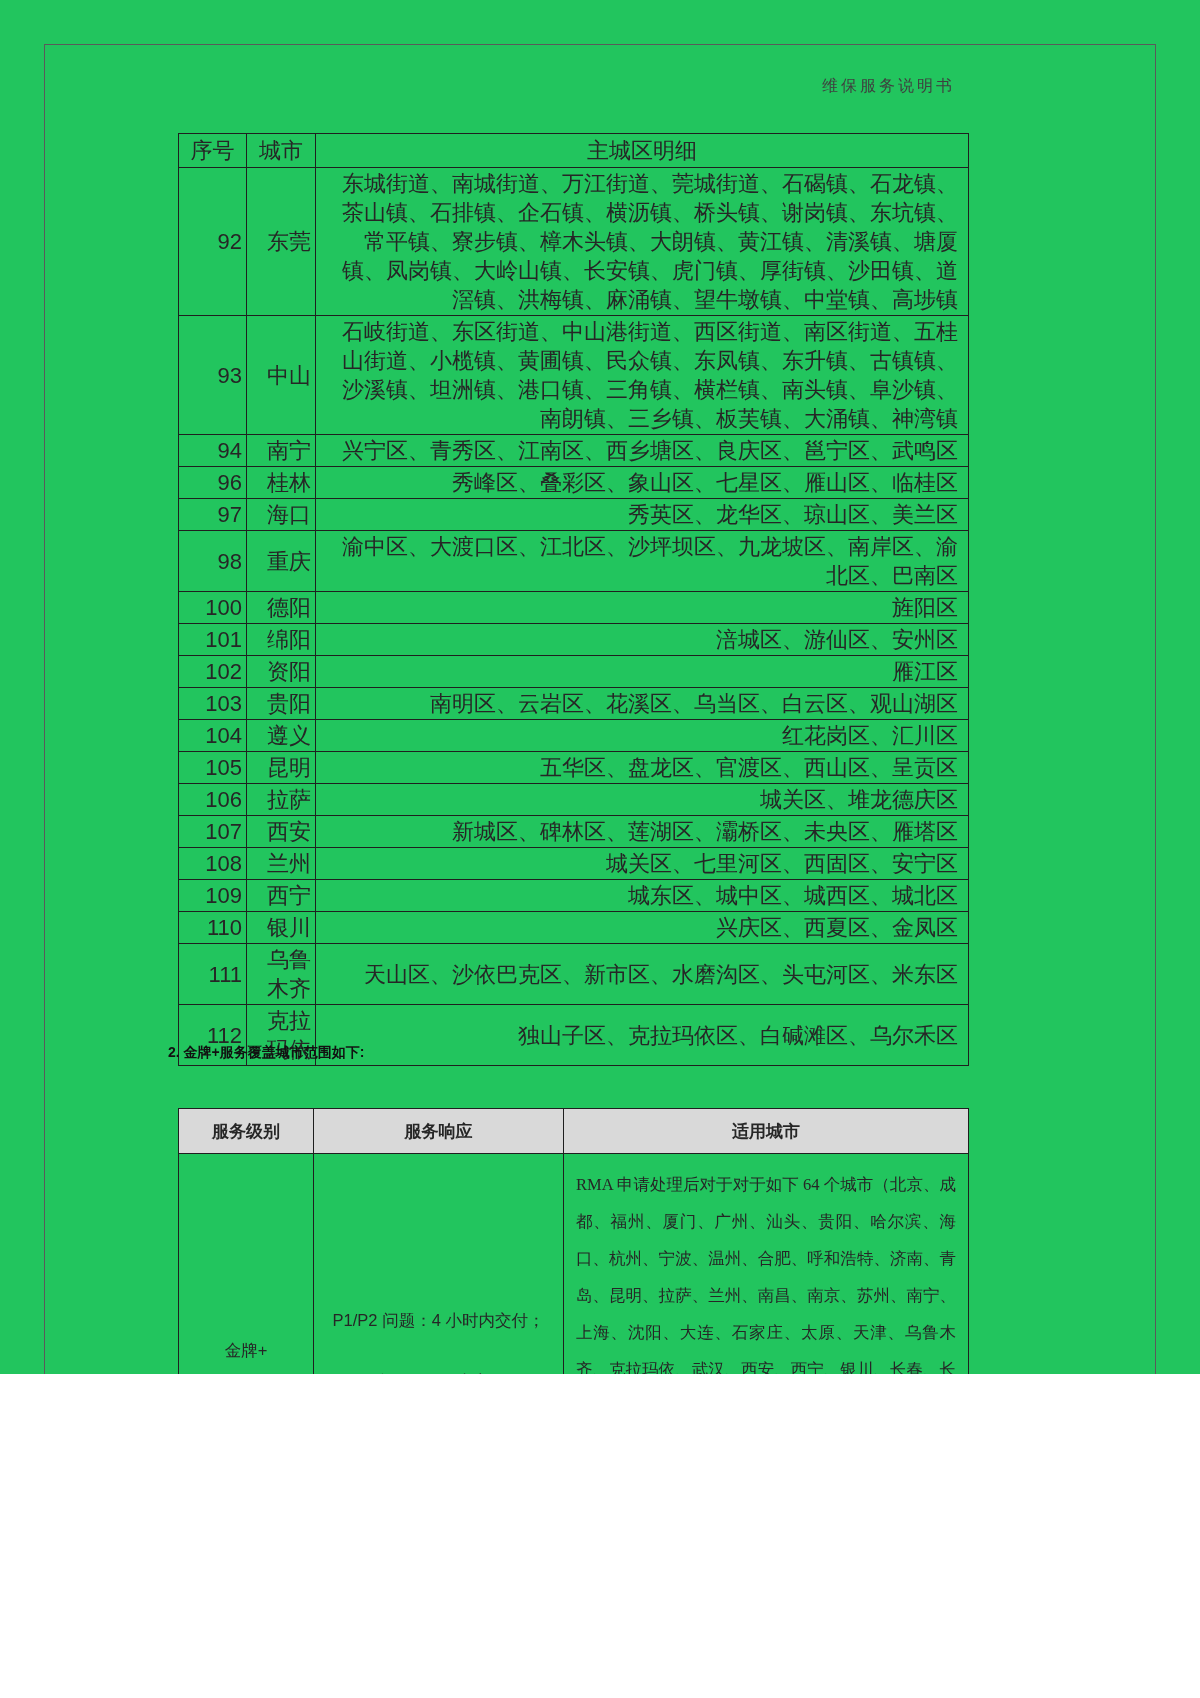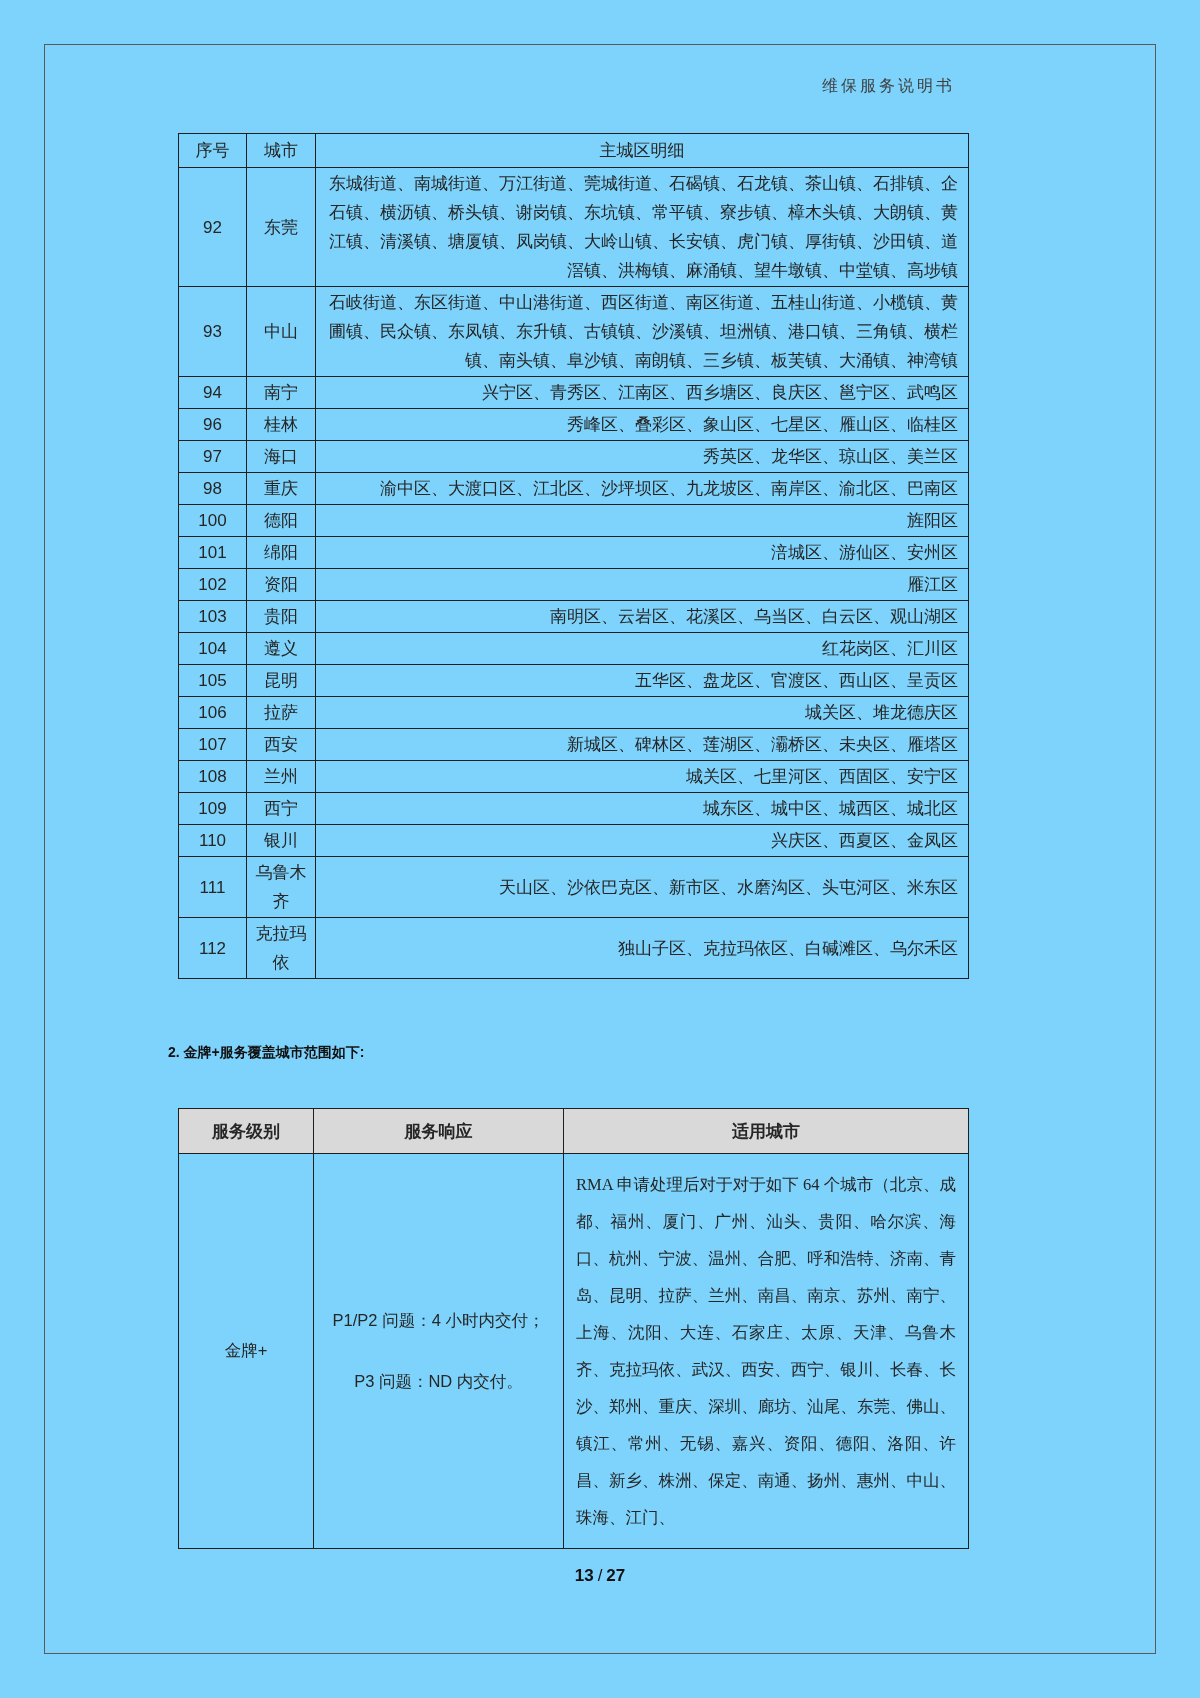--- a/index.html
+++ b/index.html
@@ -1,27 +1,27 @@
 <!DOCTYPE html>
 <html><head>
 <meta charset="utf-8">
 <style>
   html,body{margin:0;padding:0;background:#ffffff;}
-  .page{position:relative;width:1200px;height:1698px;background:#7dd3fc;overflow:hidden;
+  .page{position:relative;width:1200px;height:1374px;background:#22c55e;overflow:hidden;
         font-family:"Liberation Sans","DejaVu Sans",sans-serif;color:#262626;}
   .page-frame{position:absolute;left:44px;top:44px;width:1110px;height:1608px;
         border:1px solid #5a5a5a;pointer-events:none;}
   .doc-header{position:absolute;top:76px;right:245px;font-size:16px;color:#3f3f3f;
         letter-spacing:3px;}
   
   .city-table{position:absolute;left:178px;top:133px;width:790px;border-collapse:collapse;
-        font-size:17px;table-layout:fixed;}
+        font-size:22px;table-layout:fixed;}
   .city-table th,.city-table td{border:1.5px solid #1f1f1f;line-height:29px;padding:1px 10px;}
   .city-table th{font-weight:normal;line-height:33px;text-align:center;padding:0;}
-  .city-table td.c-no,.city-table td.c-city{text-align:center;padding:1px 4px;}
+  .city-table td.c-no,.city-table td.c-city{text-align:right;padding:1px 4px;}
   .city-table td.c-detail{text-align:right;}
   
   .section-title{position:absolute;left:168px;top:1044px;font-size:14px;font-weight:bold;color:#111;}
   
   .service-table{position:absolute;left:178px;top:1108px;width:790px;border-collapse:collapse;
         font-size:16.5px;table-layout:fixed;}
   .service-table th,.service-table td{border:1.5px solid #1f1f1f;}
   .service-table th{background:#d9d9d9;font-weight:bold;height:42px;text-align:center;font-size:17px;}
   .service-table td{vertical-align:middle;}
   .service-table td.s-level{text-align:center;}

